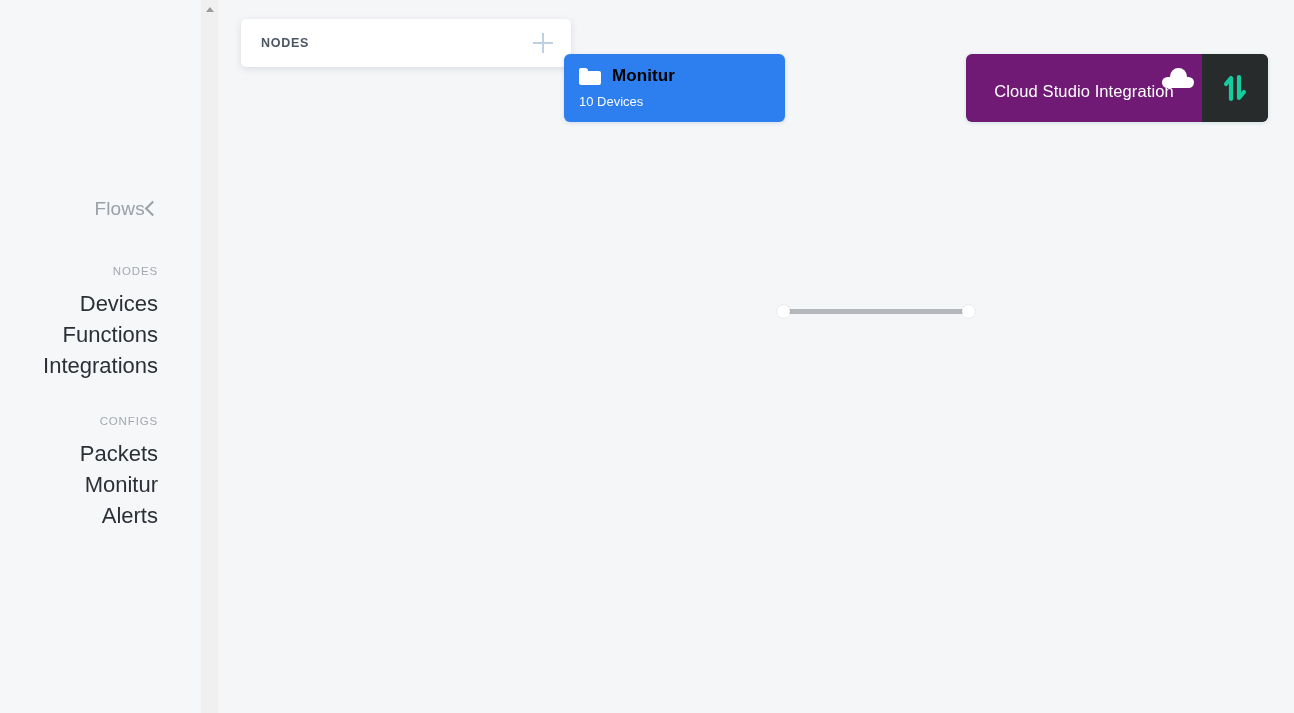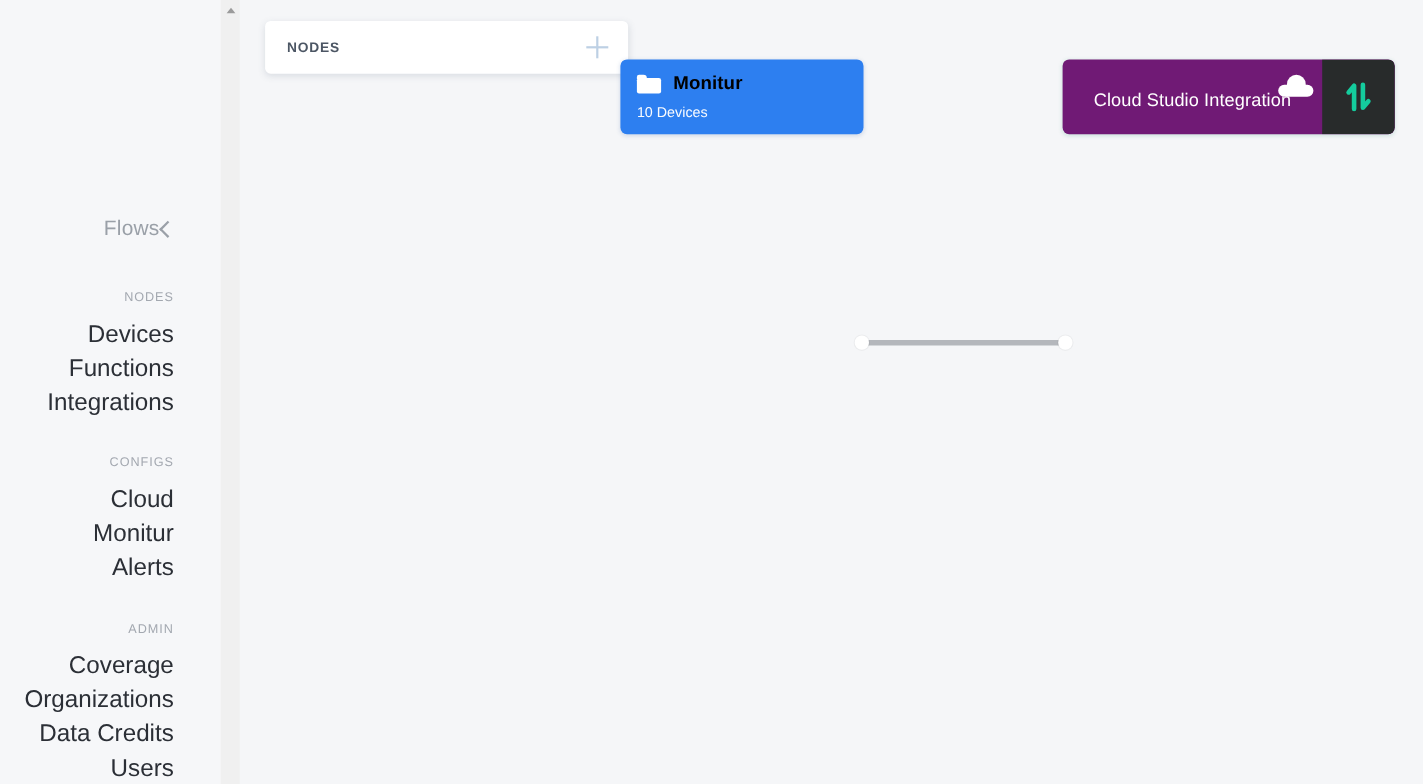--- a/index.html
+++ b/index.html
@@ -198,32 +198,25 @@
 
       <div class="group" id="grp-nodes">
         <div class="group-label">NODES</div>
         <div class="nav-item">Devices</div>
         <div class="nav-item">Functions</div>
         <div class="nav-item">Integrations</div>
       </div>
 
       <div class="group" id="grp-configs">
         <div class="group-label">CONFIGS</div>
-        <div class="nav-item">Cloud</div>
+        <div class="nav-item">Packets</div>
         <div class="nav-item">Monitur</div>
         <div class="nav-item">Alerts</div>
       </div>
 
-      <div class="group" id="grp-admin">
-        <div class="group-label">ADMIN</div>
-        <div class="nav-item">Coverage</div>
-        <div class="nav-item">Organizations</div>
-        <div class="nav-item">Data Credits</div>
-        <div class="nav-item">Users</div>
-      </div>
 
     </div>
   </div>
 
   <div id="scrollbar">
     <div id="scroll-up">
       <span class="tri"></span>
     </div>
     <div id="scroll-thumb"></div>
   </div>

